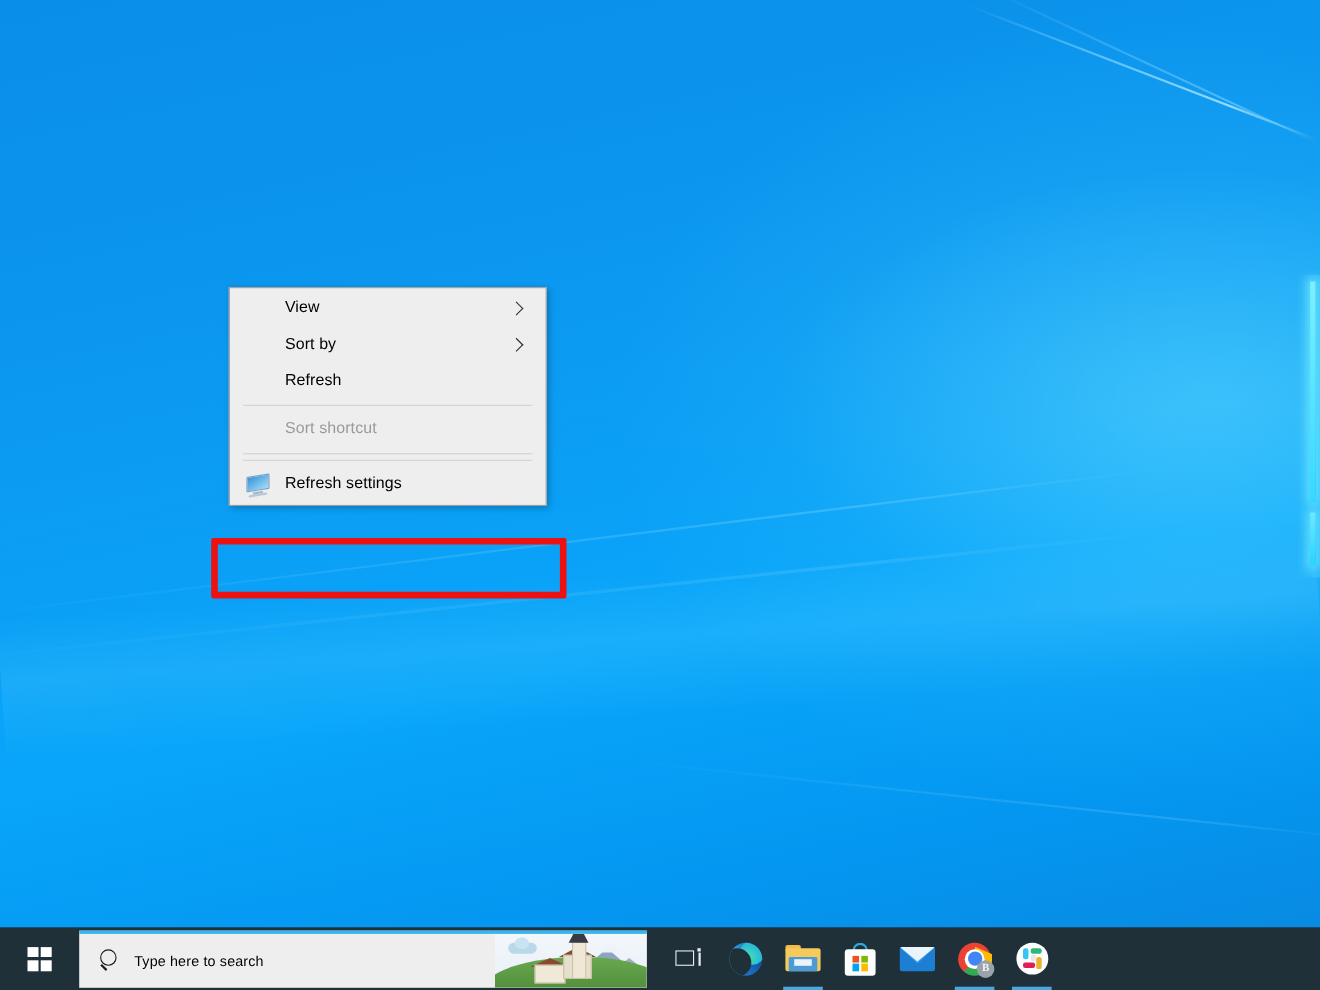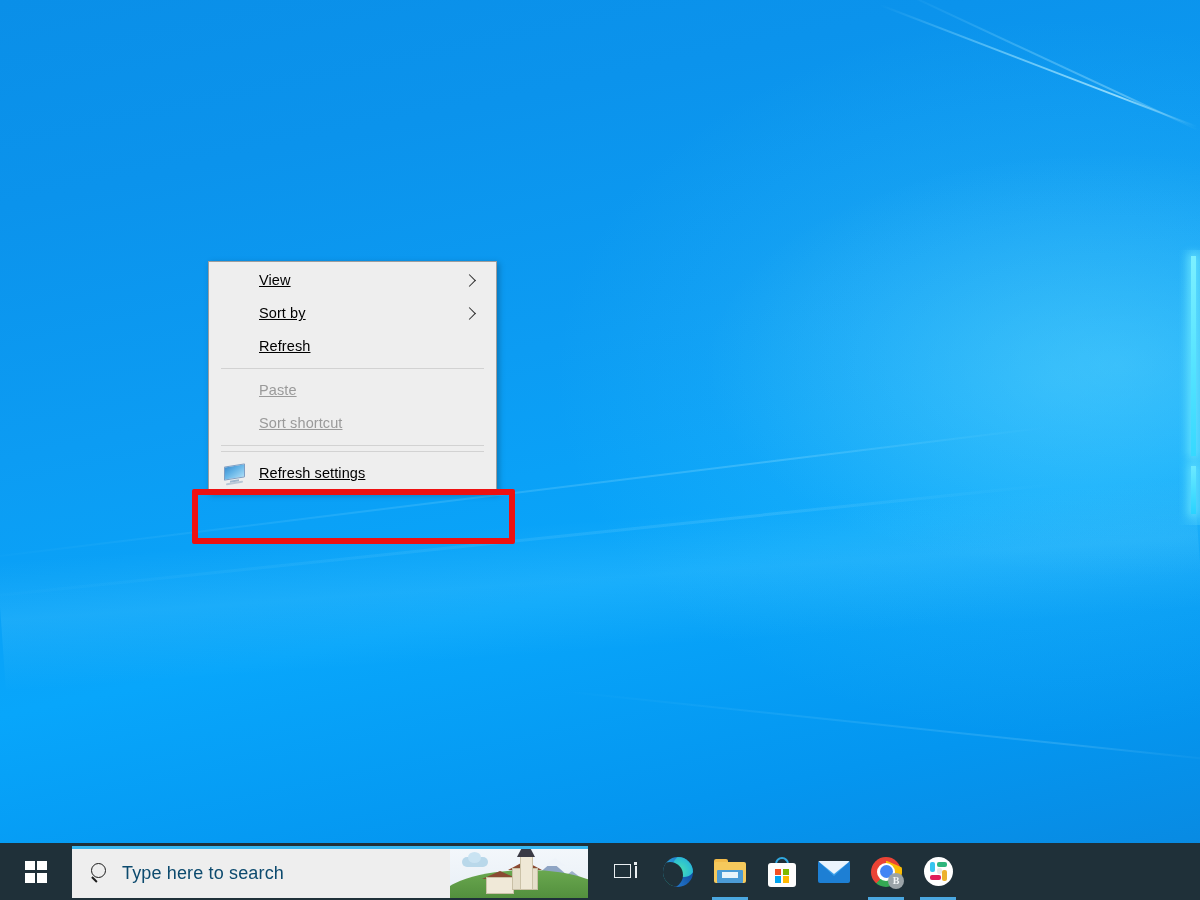--- a/index.html
+++ b/index.html
@@ -41,21 +41,21 @@
     padding:2px 0 2px 0;
     font-size:14.5px; color:#000;
     user-select:none;
   }
   .menu-item {
     position:relative; display:flex; align-items:center;
     height:33px; padding:0 10px 0 14px; cursor:default;
   }
   .mi-icon { width:24px; height:22px; flex:0 0 24px; margin-right:12px; position:relative; }
   .mi-noicon { width:24px; flex:0 0 24px; margin-right:12px; }
-  .mi-label { flex:1 1 auto; line-height:1; letter-spacing:.1px;text-decoration:underline; }
+  .mi-label { flex:1 1 auto; line-height:1; letter-spacing:.1px; }
   .disabled { color:#9a9a9a; }
   .chevron { flex:0 0 auto; width:16px; height:16px; position:relative; margin-right:8px; }
   .chevron::before {
     content:""; position:absolute; left:3px; top:3px;
     width:8px; height:8px; border-right:1.7px solid #2b2b2b; border-top:1.7px solid #2b2b2b;
     transform:rotate(45deg);
   }
   .separator { height:1px; background:#d2d2d2; margin:5px 12px 5px 12px; }
 
   
@@ -85,21 +85,21 @@
   .winlogo i { background:#ffffff; display:block; }
 
   #searchbox {
     position:relative; width:516px; height:52px; margin-left:0;
     background:#eeeeee; border-top:3px solid #36b6f0;
     display:flex; align-items:center; overflow:hidden; cursor:text;
   }
   #search-icon { width:20px; height:20px; margin-left:18px; margin-right:12px; flex:0 0 20px; position:relative; }
   #search-icon::before { content:""; position:absolute; left:1px; top:0px; width:13px; height:13px; border:1.8px solid #1b1b1b; border-radius:50%; }
   #search-icon::after  { content:""; position:absolute; left:2px; top:13px; width:7px; height:1.8px; background:#1b1b1b; transform:rotate(45deg); transform-origin:left center; }
-  #search-placeholder { font-size:18px; color:#0c4a6e; letter-spacing:.15px; }
+  #search-placeholder { font-size:13px; color:#000000; letter-spacing:.15px; }
   
   #bing-thumb { position:absolute; right:0; top:0; width:138px; height:49px; overflow:hidden; }
   .sky   { position:absolute; inset:0; background:linear-gradient(180deg,#f3f7fb 0%, #e8eff6 100%); }
   .mtn   { position:absolute; bottom:10px; width:0; height:0; border-style:solid; }
   .mtn1  { right:6px;  border-width:0 30px 26px 30px; border-color:transparent transparent #8ea4c4 transparent; }
   .mtn2  { right:32px; border-width:0 26px 21px 26px; border-color:transparent transparent #7d93b6 transparent; }
   .mtn3  { right:-6px; border-width:0 22px 17px 22px; border-color:transparent transparent #9db0cb transparent; }
   .snow1 { position:absolute; right:22px; bottom:32px; width:0; height:0; border-style:solid; border-width:0 11px 8px 11px; border-color:transparent transparent #eef3f9 transparent; }
   .hill  { position:absolute; left:-10px; bottom:-6px; width:170px; height:34px; background:linear-gradient(180deg,#6aa84f 0%, #4e8a3a 100%); border-radius:60% 55% 0 0 / 100% 100% 0 0; }
   .cloud { position:absolute; left:12px; top:8px; width:26px; height:10px; background:#b9d8ea; border-radius:10px; }
@@ -205,24 +205,20 @@
       <span class="chevron"></span>
     </div>
 
     <div class="menu-item">
       <span class="mi-noicon"></span>
       <span class="mi-label">Refresh</span>
     </div>
 
     <div class="separator"></div>
 
-    <div class="menu-item disabled">
-      <span class="mi-noicon"></span>
-      <span class="mi-label">Paste</span>
-    </div>
 
     <div class="menu-item disabled">
       <span class="mi-noicon"></span>
       <span class="mi-label">Sort shortcut</span>
     </div>
 
     <div class="separator"></div>
 
 
     <div class="separator"></div>

